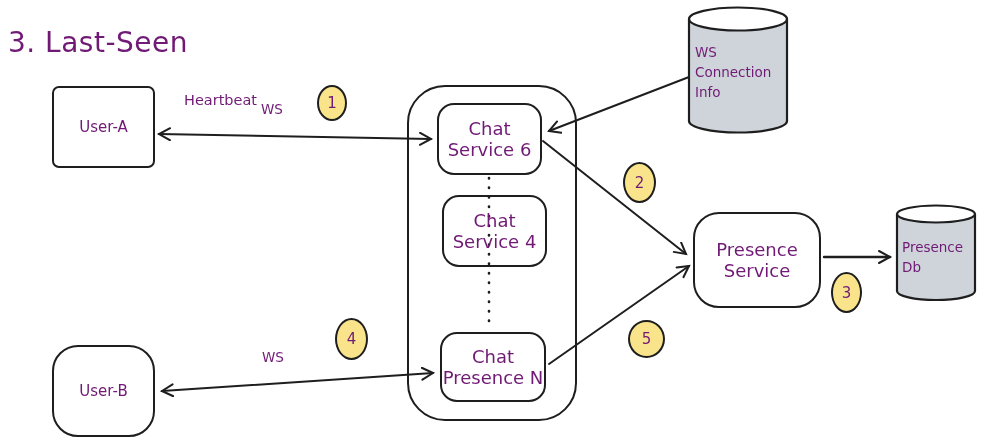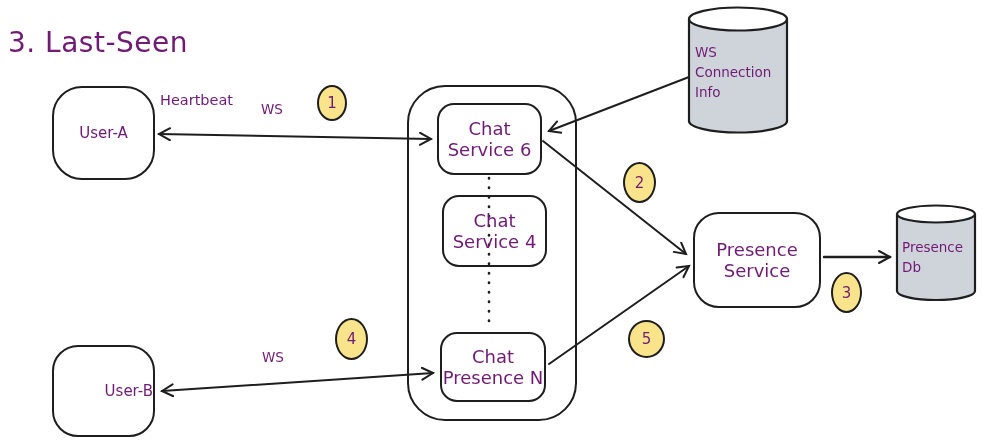--- a/index.html
+++ b/index.html
@@ -122,25 +122,25 @@
       <ellipse cx="936" cy="291" rx="39" ry="9" fill="#ced4da" stroke="#1e1e1e" stroke-width="2.2"></ellipse>
       <rect x="897" y="214" width="78" height="77" fill="#ced4da"></rect>
       <line x1="897" y1="214" x2="897" y2="291" stroke="#1e1e1e" stroke-width="2.2"></line>
       <line x1="975" y1="214" x2="975" y2="291" stroke="#1e1e1e" stroke-width="2.2"></line>
       <ellipse cx="936" cy="214" rx="39" ry="8.5" fill="#ffffff" stroke="#1e1e1e" stroke-width="2.2"></ellipse>
     </g>
   </svg>
 
   <div class="group-frame" style="left:407px; top:85px; width:170px; height:336px; border-radius:38px;"></div>
 
-  <div class="node" style="left:52px; top:86px; width:103px; height:94px; border-radius:30px;">
+  <div class="node" style="left:52px; top:86px; width:103px; height:82px; border-radius:7px;">
     <div class="line" style="font-size:15px;">User-A</div>
   </div>
 
-  <div class="node" style="left:52px; top:345px; width:103px; height:92px; border-radius:26px;align-items:flex-end;">
+  <div class="node" style="left:52px; top:345px; width:103px; height:92px; border-radius:26px;">
     <div class="line" style="font-size:15px;">User-B</div>
   </div>
 
   <div class="node" style="left:437px; top:103px; width:105px; height:72px; border-radius:17px;">
     <div class="line">Chat</div>
     <div class="line">Service 6</div>
   </div>
 
   <div class="node" style="left:442px; top:195px; width:105px; height:72px; border-radius:17px;">
     <div class="line">Chat</div>
@@ -161,21 +161,21 @@
     <div>WS</div>
     <div>Connection</div>
     <div>Info</div>
   </div>
 
   <div class="cyl-text" style="left:902px; top:237px;">
     <div>Presence</div>
     <div>Db</div>
   </div>
 
-  <span class="edge-label" style="left:160px; top:92px; font-size:14.5px;">Heartbeat</span>
+  <span class="edge-label" style="left:184px; top:92px; font-size:14.5px;">Heartbeat</span>
   <span class="edge-label" style="left:261px; top:101px; font-size:13.5px;">WS</span>
   <span class="edge-label" style="left:262px; top:349px; font-size:13.5px;">WS</span>
 
   <div class="badge" style="left:317px; top:85px; width:30px; height:36px; background:#f9e48b;">
     <span>1</span>
   </div>
   <div class="badge" style="left:623px; top:162px; width:33px; height:41px; background:#f9e48b;">
     <span>2</span>
   </div>
   <div class="badge" style="left:831px; top:272px; width:31px; height:41px; background:#f9e48b;">

